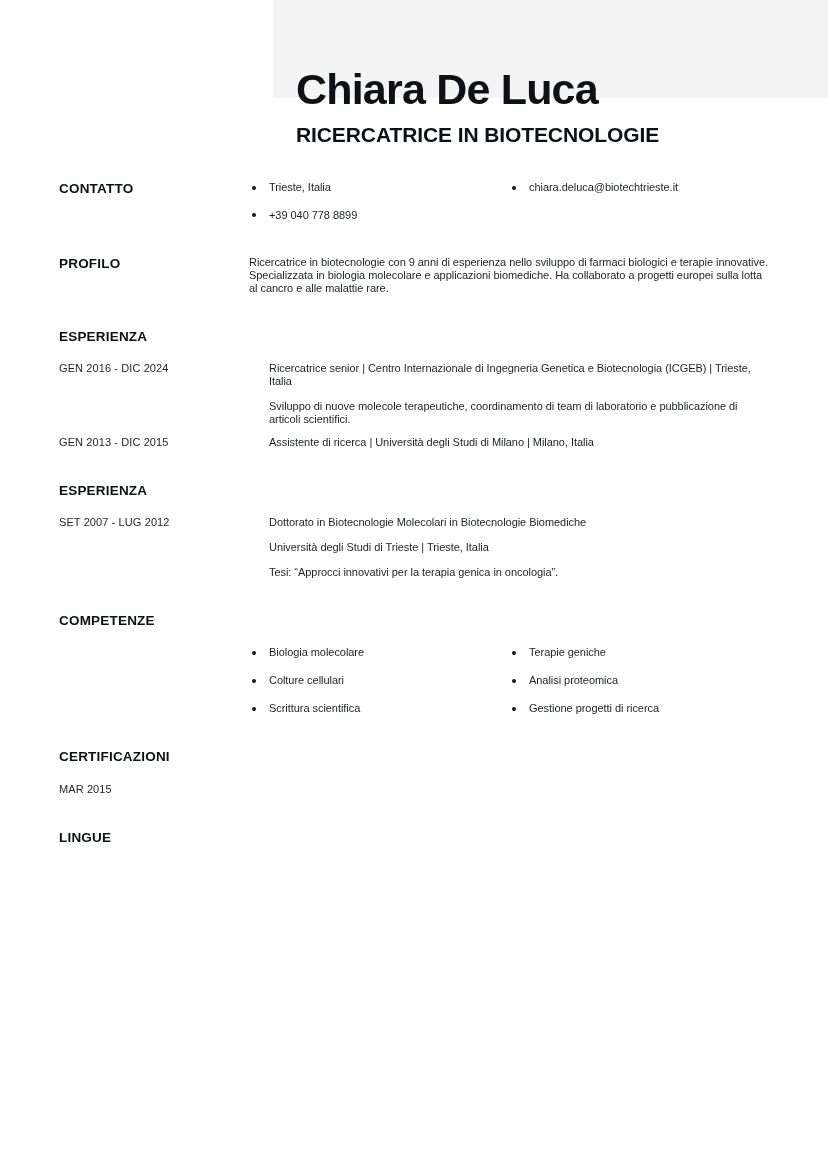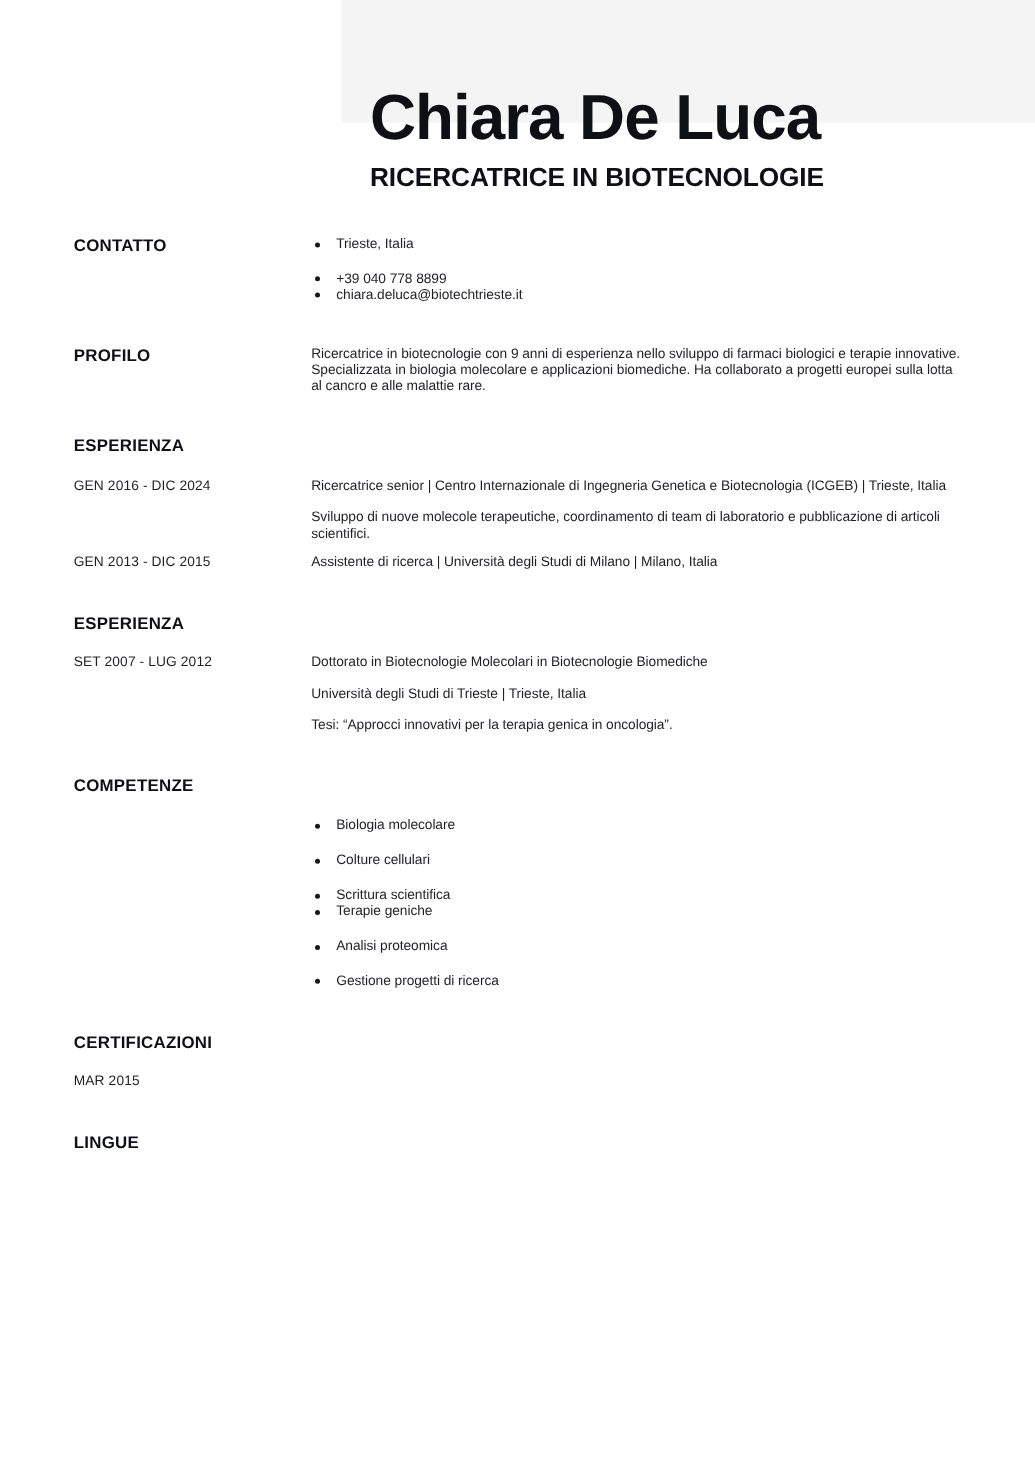--- a/index.html
+++ b/index.html
@@ -11,42 +11,42 @@
     position:relative;
     overflow:hidden;
   }
   .accent-block {
     position:absolute; left:273px; top:0;
     width:555px; height:98px;
     background:#f4f4f5;
   }
   .header { position:relative; padding:68px 0 0 296px; }
   .name {
-    font-size:51px; font-weight:700; line-height:1.0;
+    font-size:43px; font-weight:700; line-height:1.0;
     letter-spacing:-0.8px; color:#0d1015;
   }
   .role {
     font-size:21px; font-weight:700; letter-spacing:-0.1px;
     color:#0d1015; margin-top:13px; line-height:1.05;
   }
   .sections { margin-top:35px; padding:0 59px; }
   .section { margin-bottom:34px; }
   .row { display:grid; grid-template-columns:190px 1fr; align-items:start; }
   .sec-label {
     font-size:13.5px; font-weight:700; color:#0d1015;
     letter-spacing:0.2px; line-height:1.15;
   }
   .content-rows { margin-top:18px; }
   .body-text { font-size:11px; line-height:12.9px; letter-spacing:-0.05px; color:#1d2025; }
   .dates { font-size:11px; line-height:12.9px; letter-spacing:0.1px; color:#1d2025; padding-right:16px; }
-  .entry { margin-bottom:10px; }
+  .entry { margin-bottom:10px;gap:20px; }
   .entry:last-child { margin-bottom:0; }
   .entry p { font-size:11px; line-height:12.9px; letter-spacing:-0.05px; color:#1d2025; }
   .entry p + p { margin-top:12px; }
-  .bullets { display:grid; grid-template-columns:1fr; }
+  .bullets { display:grid; grid-template-columns:1fr 1fr; }
   .bullet-item {
     display:flex; align-items:flex-start;
     margin-bottom:15px;
     font-size:11px; line-height:12.9px; letter-spacing:-0.05px; color:#1d2025;
   }
   .bullet-col .bullet-item:last-child { margin-bottom:0; }
   .dot {
     width:4px; height:4px; border-radius:50%;
     background:#15181c; flex:none;
     margin:4.5px 13px 0 3px;

